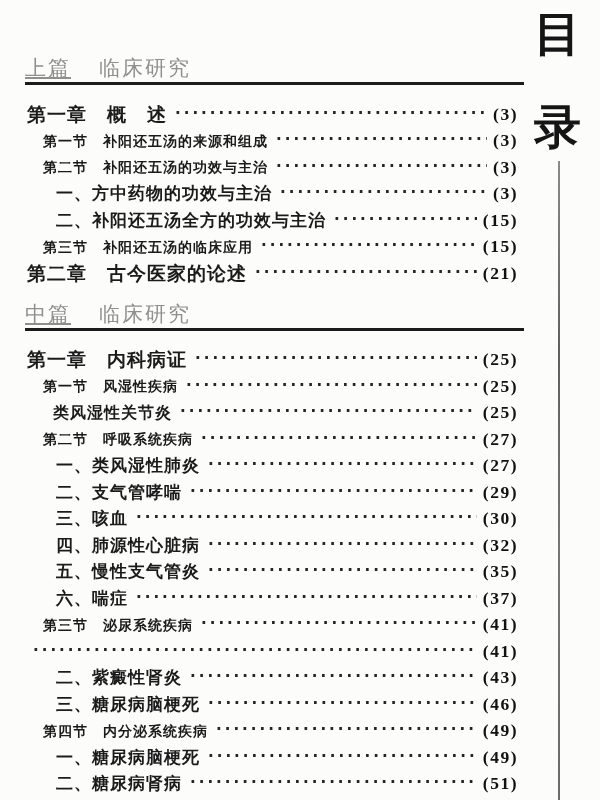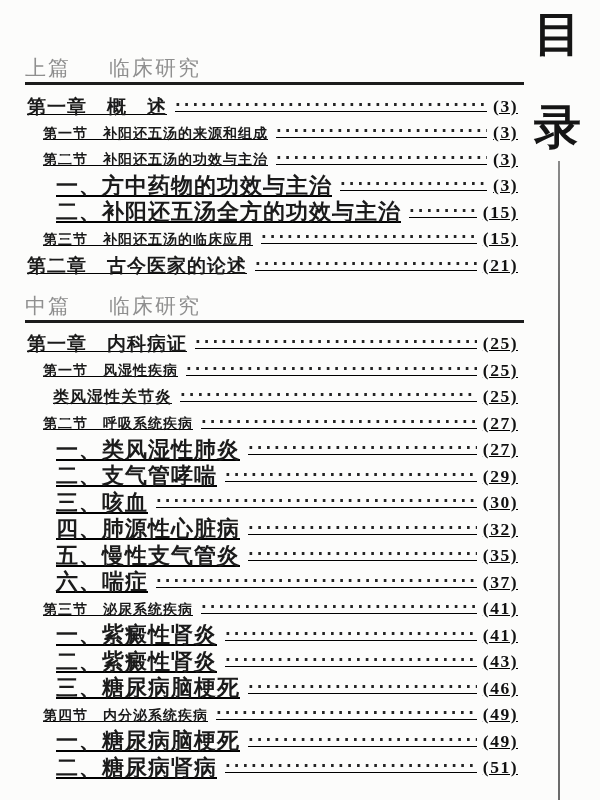--- a/index.html
+++ b/index.html
@@ -40,42 +40,42 @@
     position:absolute;left:25px;top:55px;width:493px;
   }
   .part-header{
     display:flex;align-items:flex-end;
     height:24px;
     font-size:21px;font-weight:500;
     color:#8f8f8f;
     letter-spacing:2px;
     line-height:1;
   }
-  .part-label{margin-right:38px;}
+  .part-label{margin-right:28px;text-decoration:underline;}
   .part-rule{
     width:499px;height:3px;
     background:#1c1c1c;
     margin-top:3px;
   }
-  .entries{margin-top:8px;text-decoration:underline;}
+  .entries{margin-top:16px;}
   .part+.part{margin-top:14px;}
   .row{
     display:flex;align-items:center;
     height:26.5px;
     color:#1b1b1b;
     white-space:nowrap;
   }
   .row .lbl{
     flex:0 0 auto;
     letter-spacing:1px;
     line-height:1;
   }
   .row.chapter .lbl{font-size:19px;font-weight:700;padding-left:2px;}
   .row.section .lbl{font-size:14px;font-weight:700;padding-left:18px;}
-  .row.item    .lbl{font-size:22px;font-weight:600;padding-left:31px;}
+  .row.item    .lbl{font-size:17px;font-weight:600;padding-left:31px;}
   .row.plain   .lbl{font-size:16px;font-weight:600;padding-left:28px;}
   .leader{
     flex:1 1 auto;
     overflow:hidden;
     margin:0 6px 0 8px;
     font-size:15px;font-weight:700;
     letter-spacing:3px;
     color:#242424;
     line-height:1;
     transform:translateY(-1px);
@@ -208,21 +208,20 @@
             <span class="lbl">六、喘症</span>
             <span class="leader"></span>
             <span class="pg">(37)</span>
           </div>
           <div class="row section">
             <span class="lbl">第三节　泌尿系统疾病</span>
             <span class="leader"></span>
             <span class="pg">(41)</span>
           </div>
           <div class="row item">
-            <span class="lbl">一、紫癜性肾炎</span>
             <span class="leader"></span>
             <span class="pg">(41)</span>
           </div>
           <div class="row item">
             <span class="lbl">二、紫癜性肾炎</span>
             <span class="leader"></span>
             <span class="pg">(43)</span>
           </div>
           <div class="row item">
             <span class="lbl">三、糖尿病脑梗死</span>

